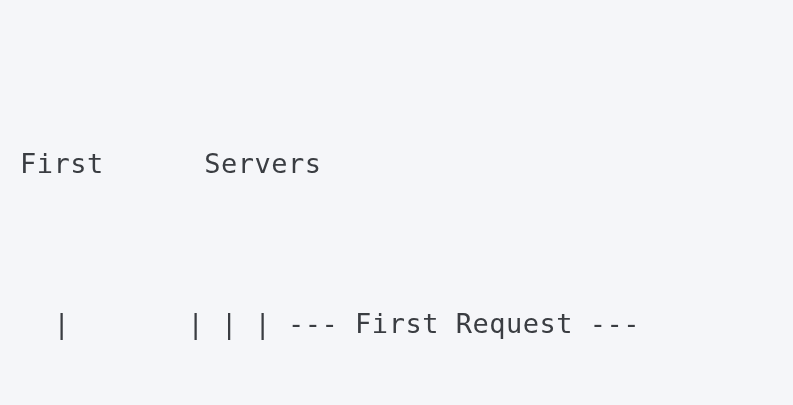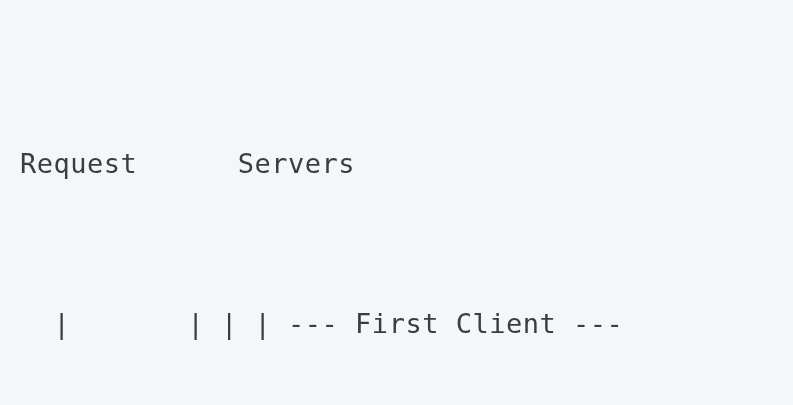--- a/index.html
+++ b/index.html
@@ -49,23 +49,23 @@
     color: #3a3d42;
   }
 </style>
 </head>
 <body>
 
 <div id="diagram">
 
   <div class="ascii-grid">
 
-    <span class="ascii-row row-header"><span class="col-head">Request      Servers</span></span>
+    <span class="ascii-row row-header"><span class="col-head">First      Servers</span></span>
 
-    <span class="ascii-row"><span class="lifeline-cell">  |       | | | </span><span class="label-cell">--- First Client ---</span></span>
+    <span class="ascii-row"><span class="lifeline-cell">  |       | | | </span><span class="label-cell">--- First Request ---</span></span>
 
     
 
     
 
     
 
     
 
     

